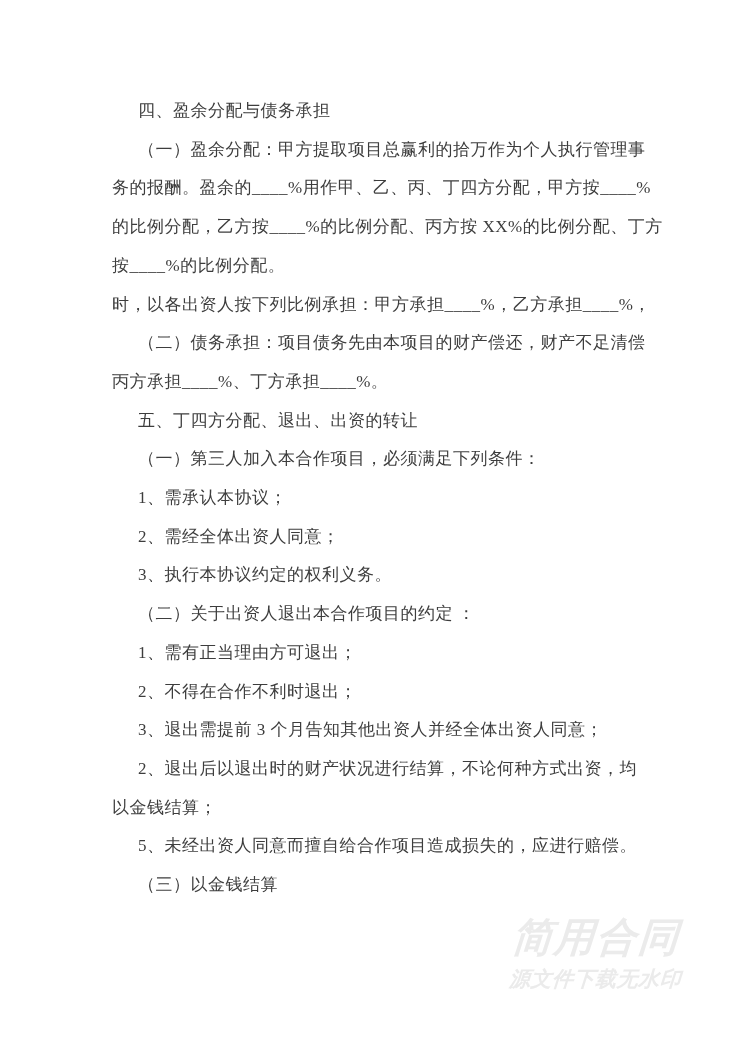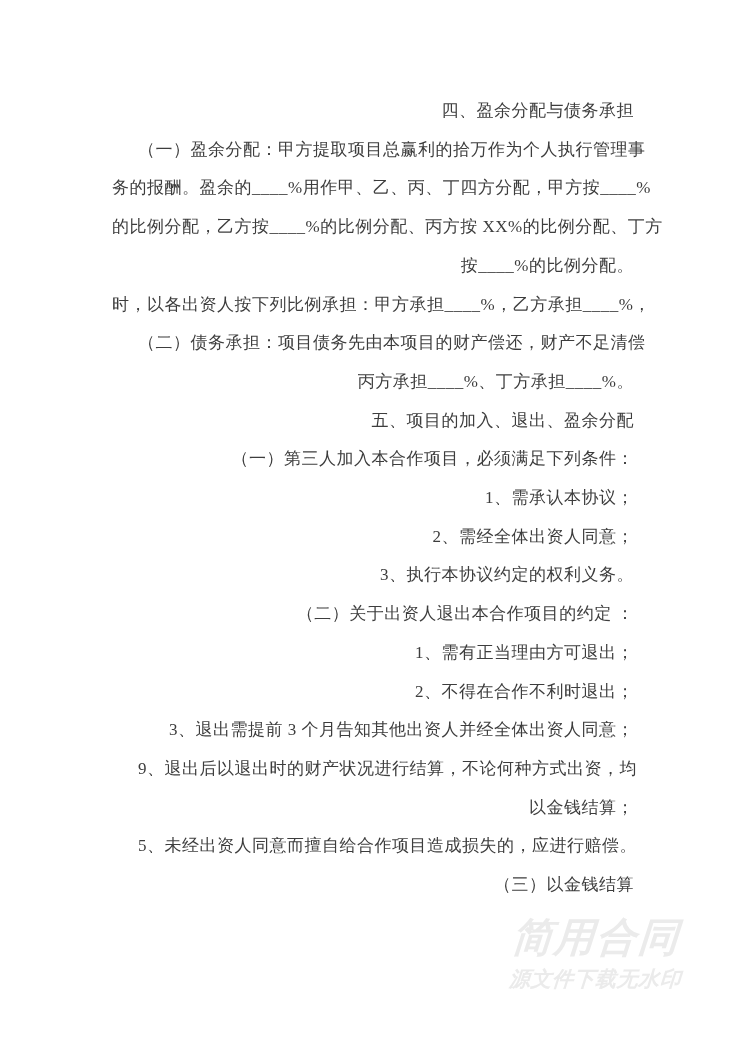--- a/index.html
+++ b/index.html
@@ -14,21 +14,21 @@
   }
   .doc-text {
     position: absolute;
     left: 112px;
     top: 92px;
     width: 522px;
     font-size: 17px;
     line-height: 38.7px;
     letter-spacing: 0.5px;
     color: #3d3d3d;
-    text-align: right;
+    text-align: left;
   }
   .line { white-space: nowrap; }
   .line.ind { padding-left: 26px; }
   .watermark {
     position: absolute;
     left: 511px;
     top: 916px;
     width: 180px;
     color: #ebebeb;
     font-family: "DejaVu Sans", "Liberation Sans", sans-serif;
@@ -59,30 +59,30 @@
 
   <div class="doc-text">
     <div class="line ind">四、盈余分配与债务承担</div>
     <div class="line ind">（一）盈余分配：甲方提取项目总赢利的拾万作为个人执行管理事</div>
     <div class="line">务的报酬。盈余的____%用作甲、乙、丙、丁四方分配，甲方按____%</div>
     <div class="line">的比例分配，乙方按____%的比例分配、丙方按 XX%的比例分配、丁方</div>
     <div class="line">按____%的比例分配。</div>
     <div class="line">时，以各出资人按下列比例承担：甲方承担____%，乙方承担____%，</div>
     <div class="line ind">（二）债务承担：项目债务先由本项目的财产偿还，财产不足清偿</div>
     <div class="line">丙方承担____%、丁方承担____%。</div>
-    <div class="line ind">五、项目的加入、退出、盈余分配</div>
+    <div class="line ind">五、丁四方分配、退出、出资的转让</div>
     <div class="line ind">（一）第三人加入本合作项目，必须满足下列条件：</div>
     <div class="line ind">1、需承认本协议；</div>
     <div class="line ind">2、需经全体出资人同意；</div>
     <div class="line ind">3、执行本协议约定的权利义务。</div>
     <div class="line ind">（二）关于出资人退出本合作项目的约定  ：</div>
     <div class="line ind">1、需有正当理由方可退出；</div>
     <div class="line ind">2、不得在合作不利时退出；</div>
     <div class="line ind">3、退出需提前 3 个月告知其他出资人并经全体出资人同意；</div>
-    <div class="line ind">9、退出后以退出时的财产状况进行结算，不论何种方式出资，均</div>
+    <div class="line ind">2、退出后以退出时的财产状况进行结算，不论何种方式出资，均</div>
     <div class="line">以金钱结算；</div>
     <div class="line ind">5、未经出资人同意而擅自给合作项目造成损失的，应进行赔偿。</div>
     <div class="line ind">（三）以金钱结算</div>
   </div>
 
   <div class="watermark">
     <div class="wm-title">简用合同</div>
     <div class="wm-subtitle">源文件下载无水印</div>
   </div>
 

